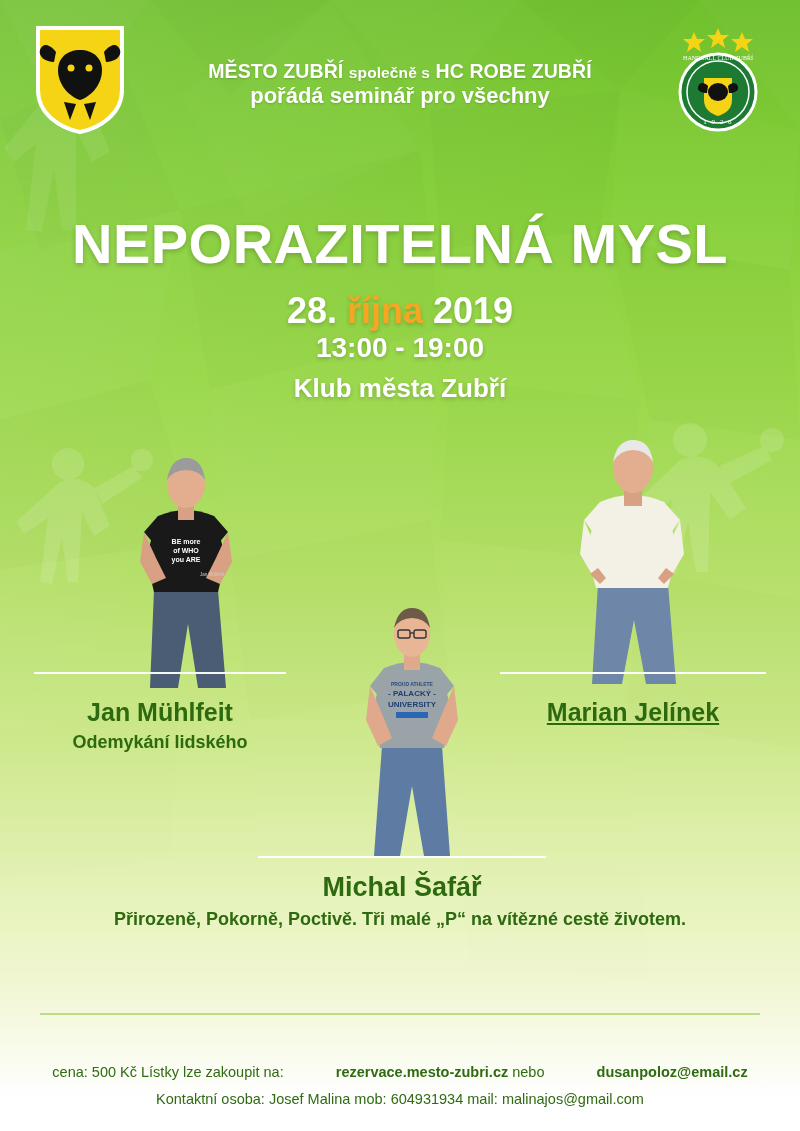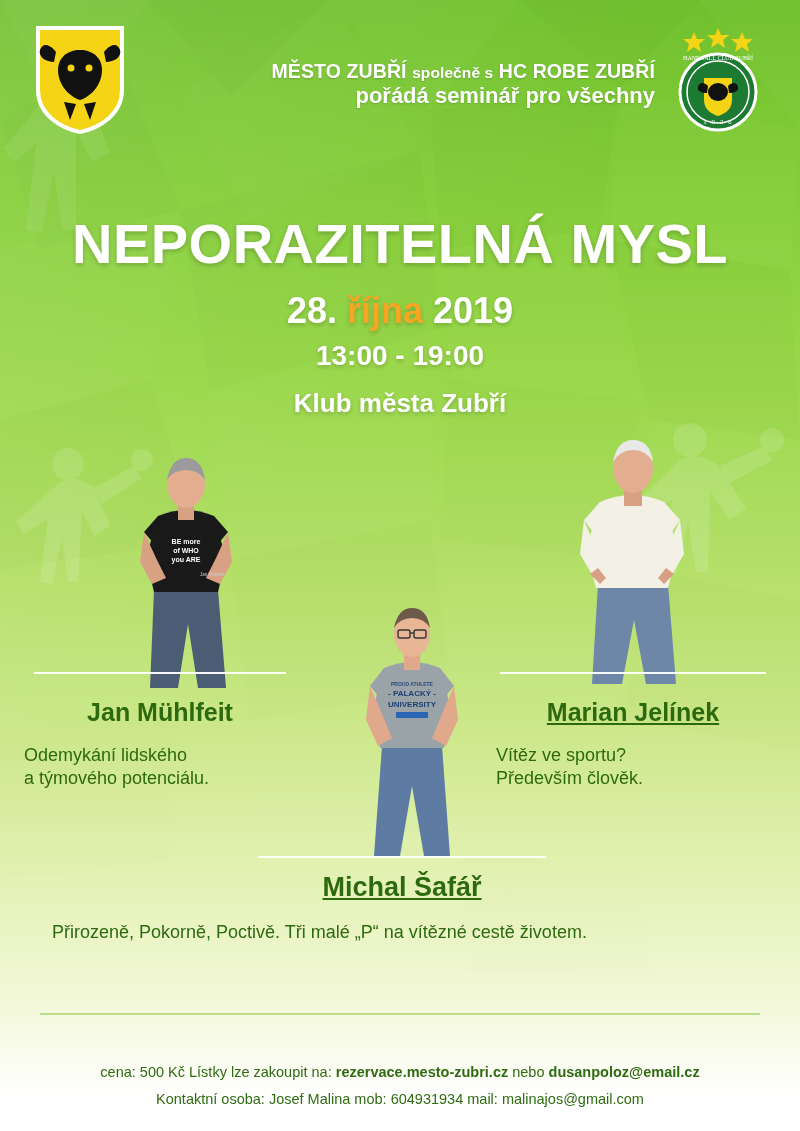--- a/index.html
+++ b/index.html
@@ -36,21 +36,21 @@
 
   .crest-left {
     position:absolute; left: 34px; top: 24px; width: 92px; height: 112px;
   }
   .crest-right {
     position:absolute; right: 28px; top: 24px; width: 108px; height: 112px;
   }
 
   .org-lines {
     position:absolute; left: 145px; right: 145px; top: 60px;
-    text-align:right; color:#ffffff;
+    text-align:center; color:#ffffff;
   }
   .org-line1 {
     font-size: 19.5px; font-weight: 700; letter-spacing: .1px;
     text-shadow: 0 1px 2px rgba(0,0,0,.18);
     white-space: nowrap;
   }
   .org-line1 .small { font-size: 15.5px; font-weight:700; }
   .org-line2 {
     font-size: 22px; font-weight: 700;
     text-shadow: 0 1px 2px rgba(0,0,0,.18);
@@ -66,55 +66,54 @@
     text-shadow: 0 2px 5px rgba(0,0,0,.22);
   }
 
   .datebox { position:absolute; left:0; right:0; top: 290px; text-align:center; }
   .date-line {
     font-size: 36px; font-weight: 800; color:#ffffff;
     text-shadow: 0 2px 4px rgba(0,0,0,.2);
   }
   .date-line .mid { color:#f5a623; }
   .time-line {
-    margin-top: 8px;
     font-size: 28px; font-weight: 700; color:#ffffff;
     text-shadow: 0 2px 4px rgba(0,0,0,.2);
   }
   .venue-line {
-    margin-top: 16px;
+    margin-top: 9px;
     font-size: 26px; font-weight: 700; color:#ffffff;
     text-shadow: 0 2px 4px rgba(0,0,0,.2);
   }
 
   
   .speaker-photo { position:absolute; }
 
   .rule {
     position:absolute; height:2px; background:#ffffff; opacity:.95;
   }
 
   .sp-name {
     position:absolute; text-align:center; color:#2d6a0f;
     font-weight: 800;
   }
   .sp-desc {
-    position:absolute; text-align:left; color:#2d6a0f;
-    font-weight: 400; line-height: 1.25; margin-top: 13px;
+    position:absolute; text-align:center; color:#2d6a0f;
+    font-weight: 700; line-height: 1.25;
   }
 
   .footer {
     position:absolute; left:0; right:0; bottom: 18px;
     text-align:center;
     color:#2f6b10;
     font-size: 14.5px;
     line-height: 1.85;
   }
   .footer .b { font-weight: 400; }
-  .footer .link { font-weight: 800; color:#2f6b10; }
+  .footer .link { font-weight: 800; color:#2f6b10;margin-left:48px; }
   .footer-sep {
     position:absolute; left: 40px; right: 40px; bottom: 116px;
     height: 2px; background:#8cc63f; opacity:.55;
   }
 </style>
 </head>
 <body>
 
 <div class="poster">
 
@@ -283,33 +282,28 @@
       <text x="80" y="92" font-size="8" fill="#1d3f73" font-weight="700">- PALACKÝ -</text>
       <text x="80" y="103" font-size="8" fill="#1d3f73" font-weight="700">UNIVERSITY</text>
       <rect x="64" y="108" width="32" height="6" fill="#2b66b5"></rect>
     </g>
   </svg>
 
   <div class="rule" style="left:34px; top:672px; width:252px;"></div>
   <div class="sp-name" style="left:34px; top:698px; width:252px; font-size:25px;">Jan Mühlfeit</div>
   <div class="sp-desc" style="left:24px; top:731px; width:272px; font-size:18px;">
     <div>Odemykání lidského</div>
-    <div>a týmového potenciálu.</div>
   </div>
 
   <div class="rule" style="left:500px; top:672px; width:266px;"></div>
   <div class="sp-name" style="left:500px; top:698px; width:266px; font-size:25px;text-decoration:underline;">Marian Jelínek</div>
-  <div class="sp-desc" style="left:496px; top:731px; width:274px; font-size:18px;">
-    <div>Vítěz ve sportu?</div>
-    <div>Především člověk.</div>
-  </div>
 
   <div class="rule" style="left:258px; top:856px; width:288px;"></div>
-  <div class="sp-name" style="left:258px; top:872px; width:288px; font-size:27px;text-decoration:underline;">Michal Šafář</div>
-  <div class="sp-desc" style="left:52px; top:908px; width:720px; font-size:18px;">
+  <div class="sp-name" style="left:258px; top:872px; width:288px; font-size:27px;">Michal Šafář</div>
+  <div class="sp-desc" style="left:40px; top:908px; width:720px; font-size:18px;">
     <div>Přirozeně, Pokorně, Poctivě. Tři malé „P“ na vítězné cestě životem.</div>
   </div>
 
   <div class="footer-sep"></div>
   <div class="footer">
     <div>
       <span>cena:</span>
       <span class="b">500 Kč</span>
       <span>Lístky lze zakoupit na:</span>
       <span class="link">rezervace.mesto-zubri.cz</span>

